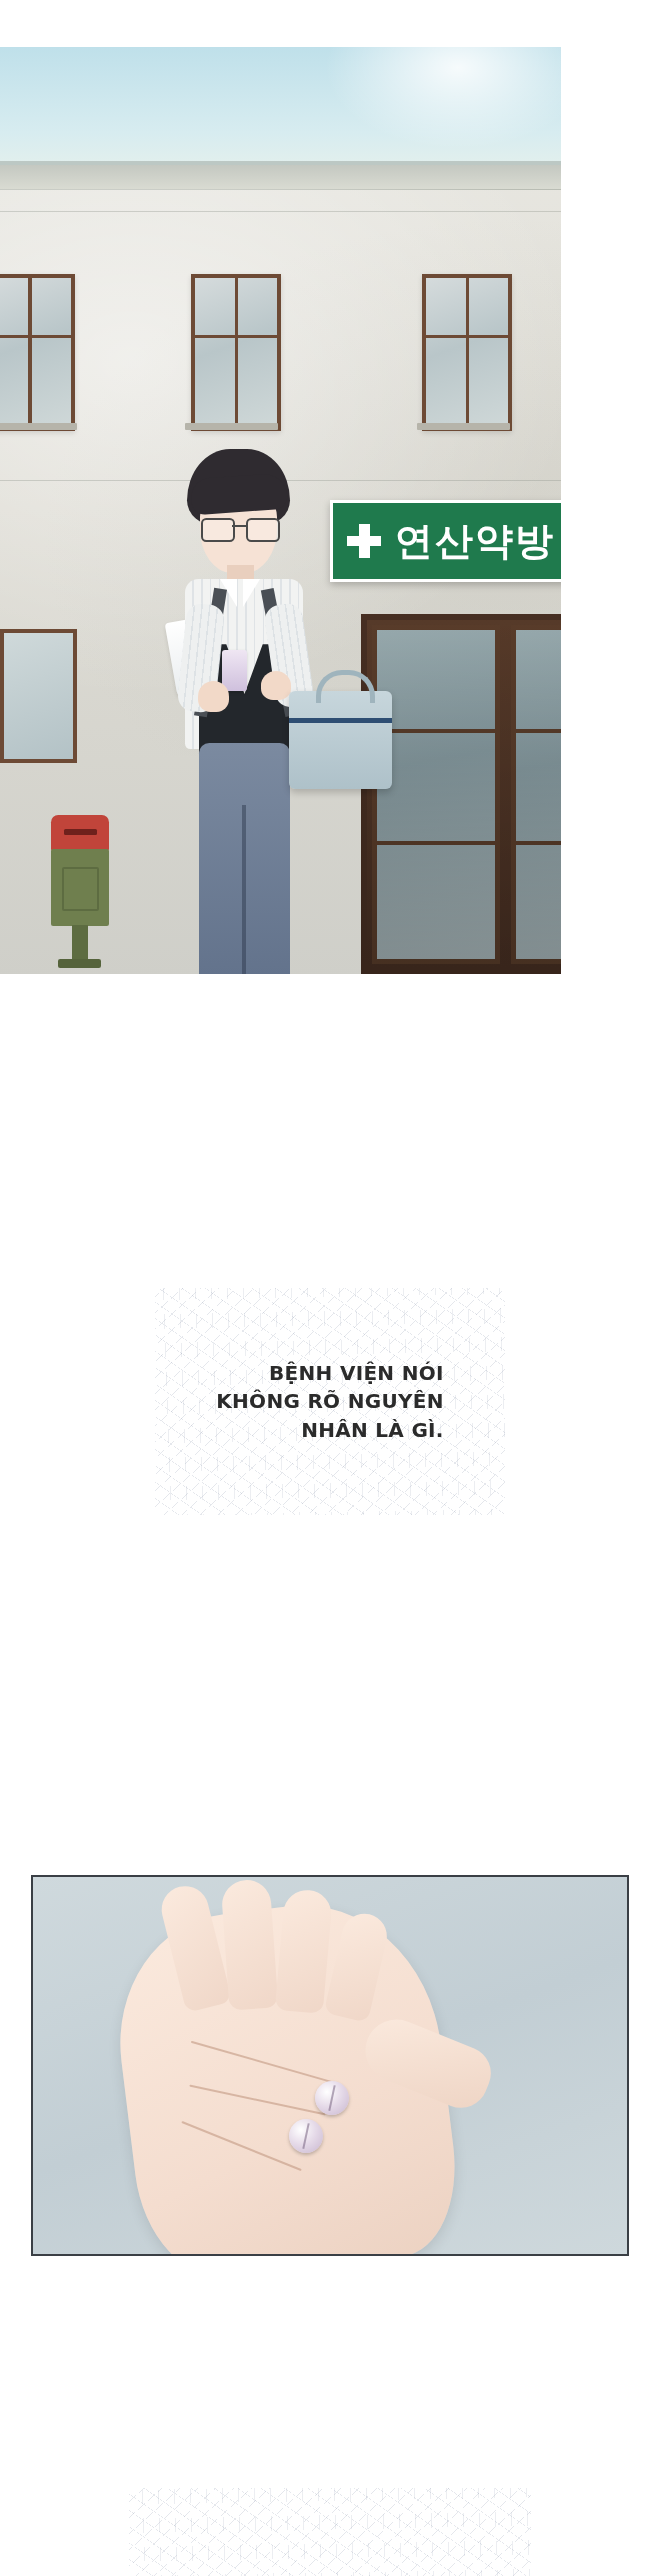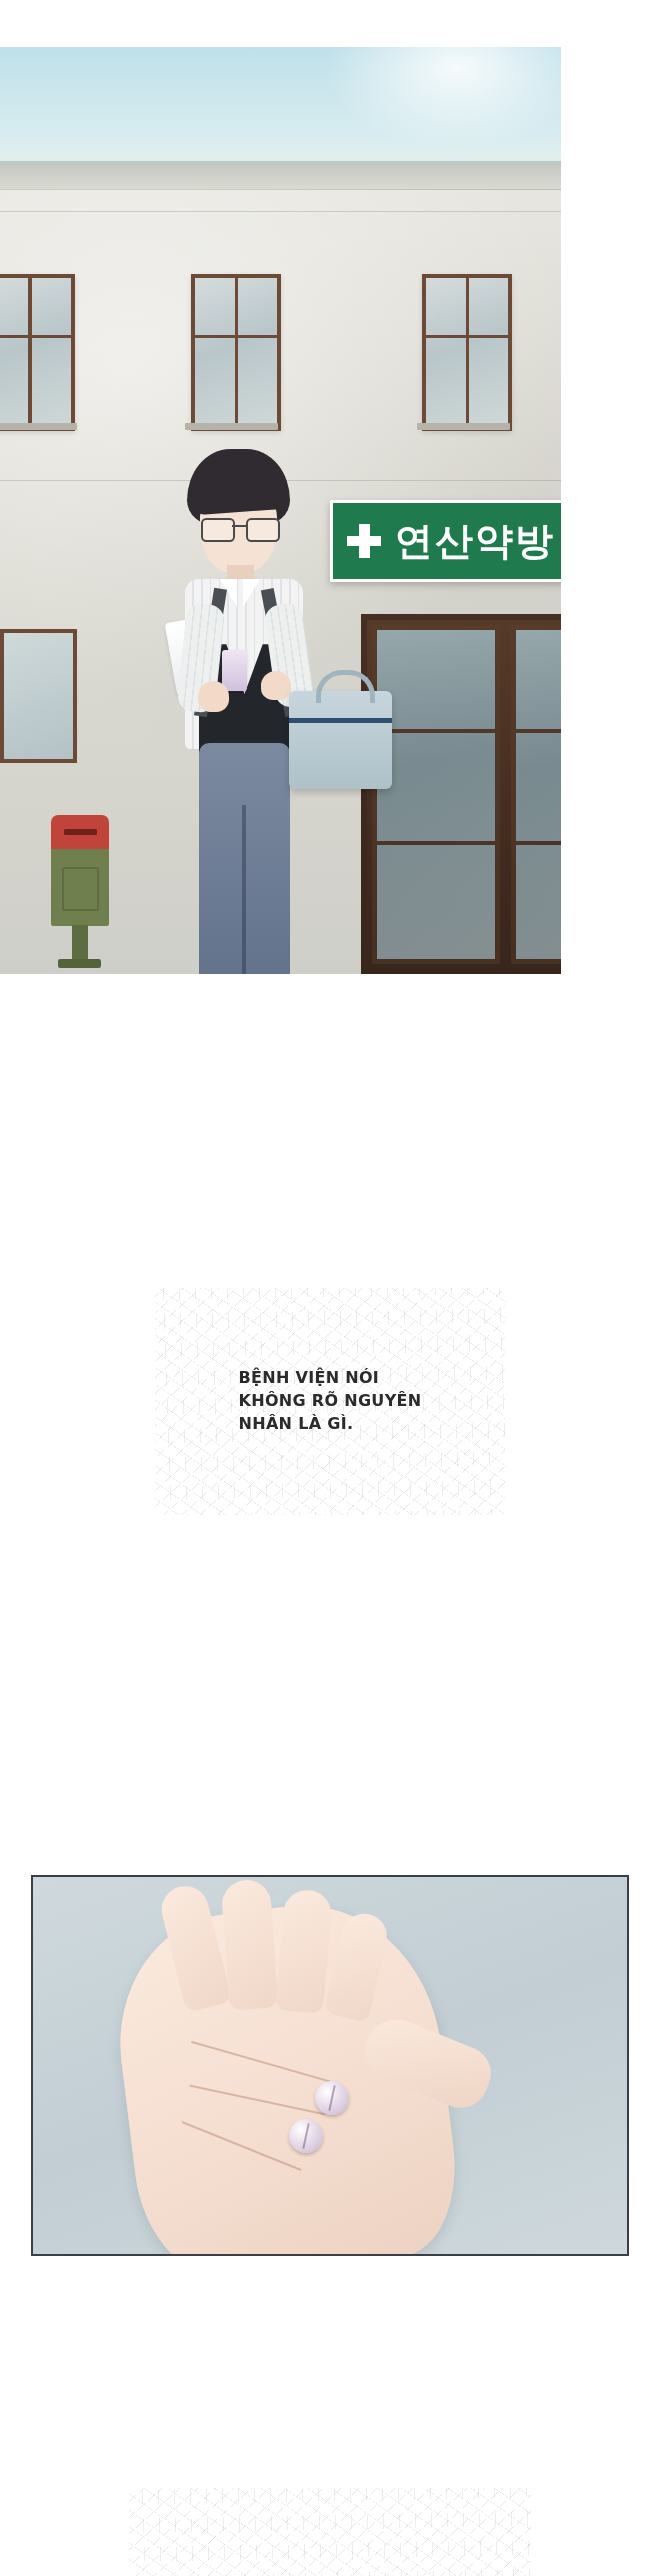--- a/index.html
+++ b/index.html
@@ -387,25 +387,25 @@
     background: #ffffff;
     background-image:
       repeating-linear-gradient(35deg, rgba(150,160,180,0.25) 0 0.5px, rgba(255,255,255,0) 0.5px 13.4px),
       repeating-linear-gradient(-42deg, rgba(150,160,180,0.25) 0 0.5px, rgba(255,255,255,0) 0.5px 12px),
       repeating-linear-gradient(88deg, rgba(150,160,180,0.18) 0 0.5px, rgba(255,255,255,0) 0.5px 16px);
     display: flex;
     align-items: center;
     justify-content: center;
   }
   .narration-text {
-    text-align: left;
+    text-align: right;
     color: #2b2b2b;
     font-family: "DejaVu Sans", sans-serif;
     font-weight: bold;
-    font-size: 16px;
+    font-size: 20px;
     line-height: 1.42;
     letter-spacing: 0.3px;
     white-space: pre-line;
   }
 
   
   .panel-hand {
     position: absolute;
     left: 31px; top: 1875px;
     width: 598px; height: 381px;

